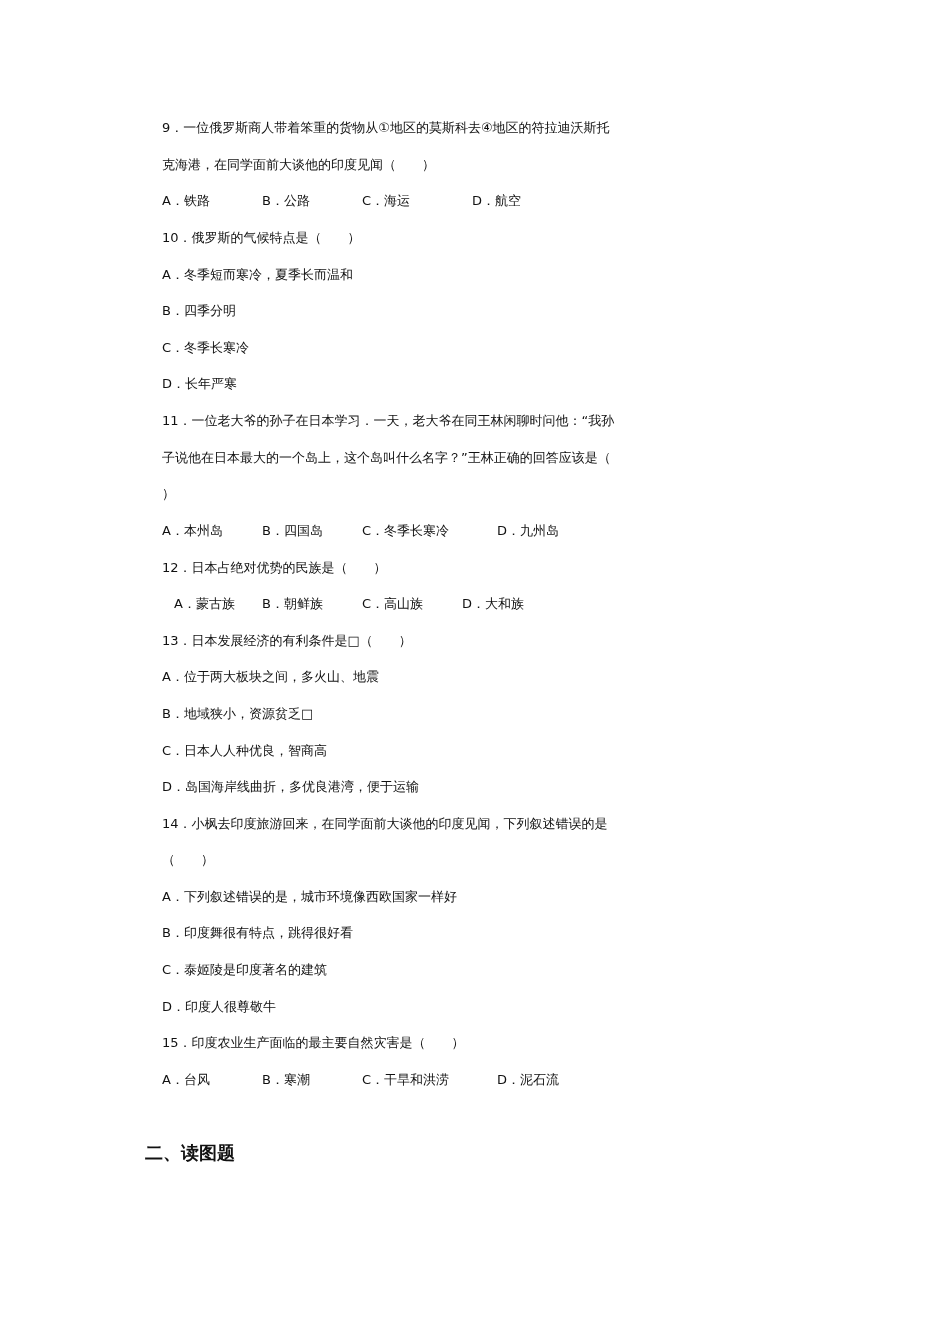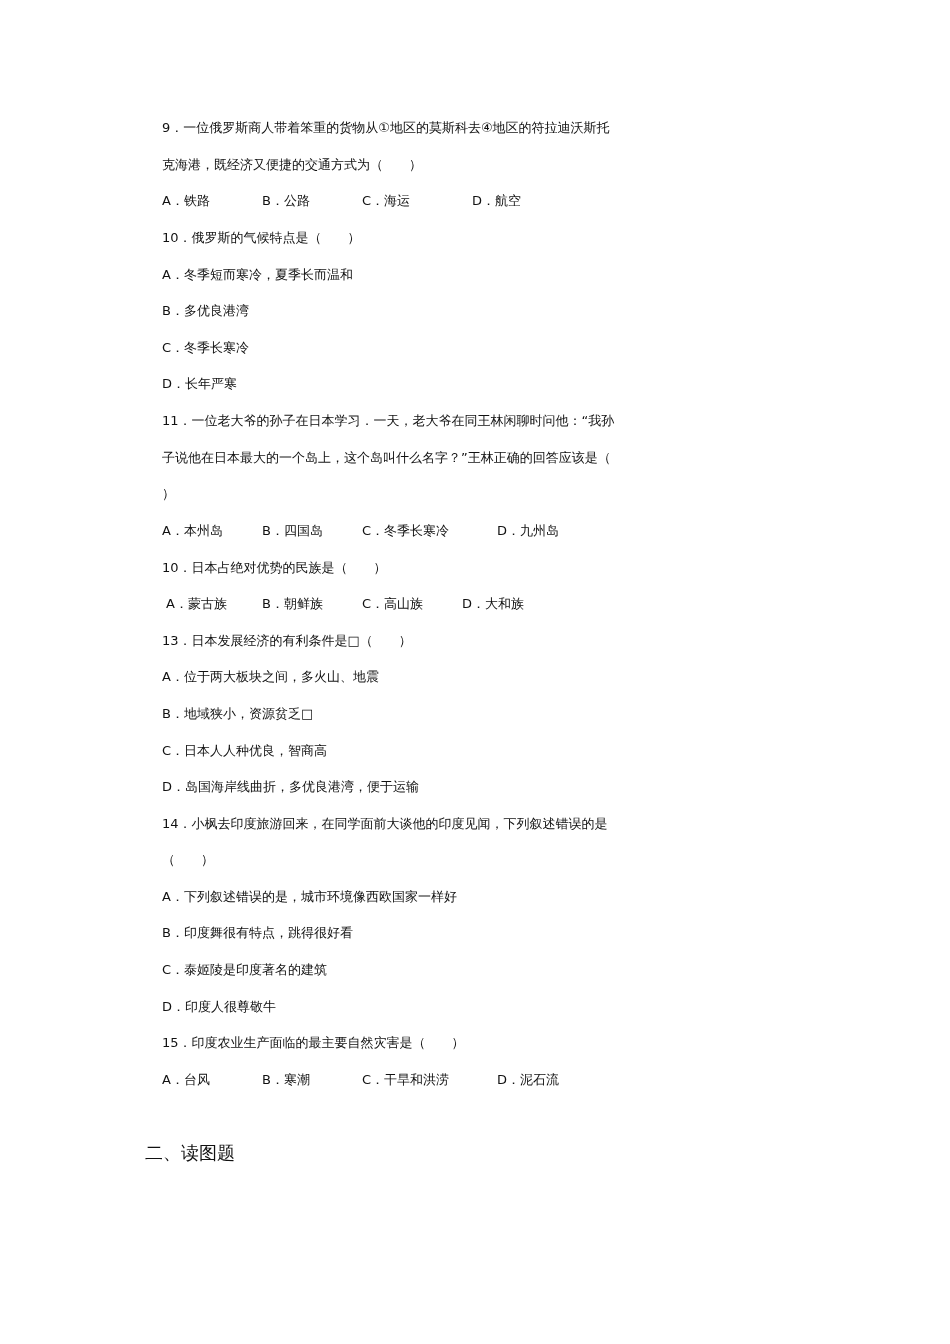--- a/index.html
+++ b/index.html
@@ -1,52 +1,52 @@
 <!DOCTYPE html>
 <html><head>
 <meta charset="utf-8">
 <style>
   html, body { margin: 0; padding: 0; background: #ffffff; }
   body { width: 950px; height: 1344px; position: relative; overflow: hidden;
          font-family: "DejaVu Sans", "Liberation Sans", sans-serif; color: #111111; }
   .line { position: absolute; left: 162px; font-size: 13px; line-height: 22px; white-space: nowrap; }
   .opt { position: absolute; white-space: nowrap; }
-  .heading { position: absolute; left: 145px; font-size: 18px; font-weight: normal; }
+  .heading { position: absolute; left: 145px; font-size: 18px; font-weight: bold; }
 </style>
 </head>
 <body>
 
 <div class="line" style="top:117px">9．一位俄罗斯商人带着笨重的货物从①地区的莫斯科去④地区的符拉迪沃斯托</div>
-<div class="line" style="top:154px">克海港，既经济又便捷的交通方式为（　　）</div>
+<div class="line" style="top:154px">克海港，在同学面前大谈他的印度见闻（　　）</div>
 <div class="line" style="top:190px">
   <span class="opt" style="left:0px">A．铁路</span>
   <span class="opt" style="left:100px">B．公路</span>
   <span class="opt" style="left:200px">C．海运</span>
   <span class="opt" style="left:310px">D．航空</span>
 </div>
 
 <div class="line" style="top:227px">10．俄罗斯的气候特点是（　　）</div>
 <div class="line" style="top:264px">A．冬季短而寒冷，夏季长而温和</div>
-<div class="line" style="top:300px">B．多优良港湾</div>
+<div class="line" style="top:300px">B．四季分明</div>
 <div class="line" style="top:337px">C．冬季长寒冷</div>
 <div class="line" style="top:373px">D．长年严寒</div>
 
 <div class="line" style="top:410px">11．一位老大爷的孙子在日本学习．一天，老大爷在同王林闲聊时问他：“我孙</div>
 <div class="line" style="top:447px">子说他在日本最大的一个岛上，这个岛叫什么名字？”王林正确的回答应该是（</div>
 <div class="line" style="top:483px">）</div>
 <div class="line" style="top:520px">
   <span class="opt" style="left:0px">A．本州岛</span>
   <span class="opt" style="left:100px">B．四国岛</span>
   <span class="opt" style="left:200px">C．冬季长寒冷</span>
   <span class="opt" style="left:335px">D．九州岛</span>
 </div>
 
-<div class="line" style="top:557px">10．日本占绝对优势的民族是（　　）</div>
+<div class="line" style="top:557px">12．日本占绝对优势的民族是（　　）</div>
 <div class="line" style="top:593px">
-  <span class="opt" style="left:4px">A．蒙古族</span>
+  <span class="opt" style="left:12px">A．蒙古族</span>
   <span class="opt" style="left:100px">B．朝鲜族</span>
   <span class="opt" style="left:200px">C．高山族</span>
   <span class="opt" style="left:300px">D．大和族</span>
 </div>
 
 <div class="line" style="top:630px">13．日本发展经济的有利条件是□（　　）</div>
 <div class="line" style="top:666px">A．位于两大板块之间，多火山、地震</div>
 <div class="line" style="top:703px">B．地域狭小，资源贫乏□</div>
 <div class="line" style="top:740px">C．日本人人种优良，智商高</div>
 <div class="line" style="top:776px">D．岛国海岸线曲折，多优良港湾，便于运输</div>

